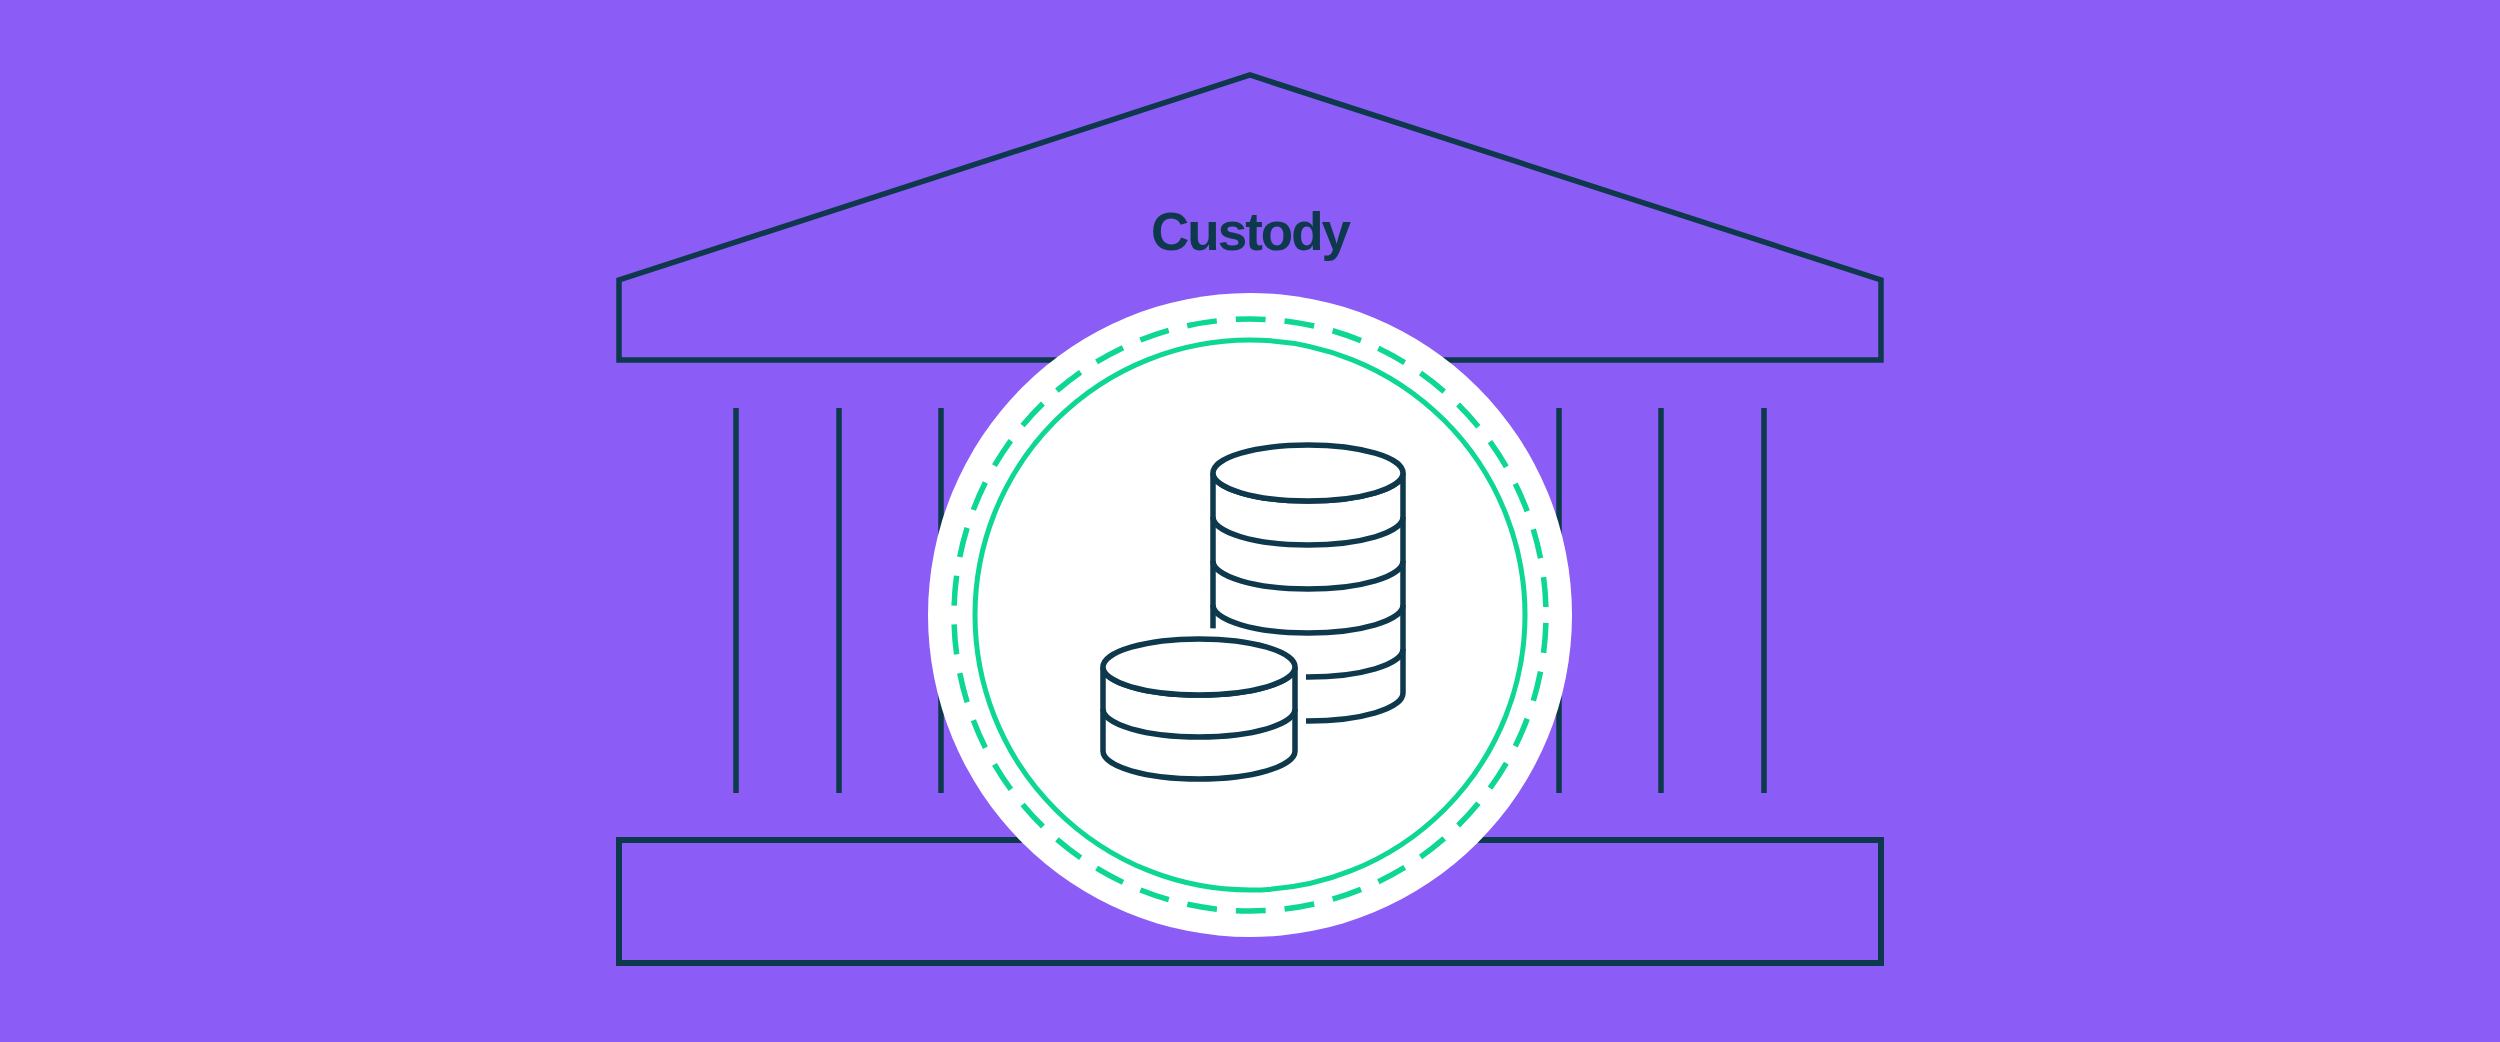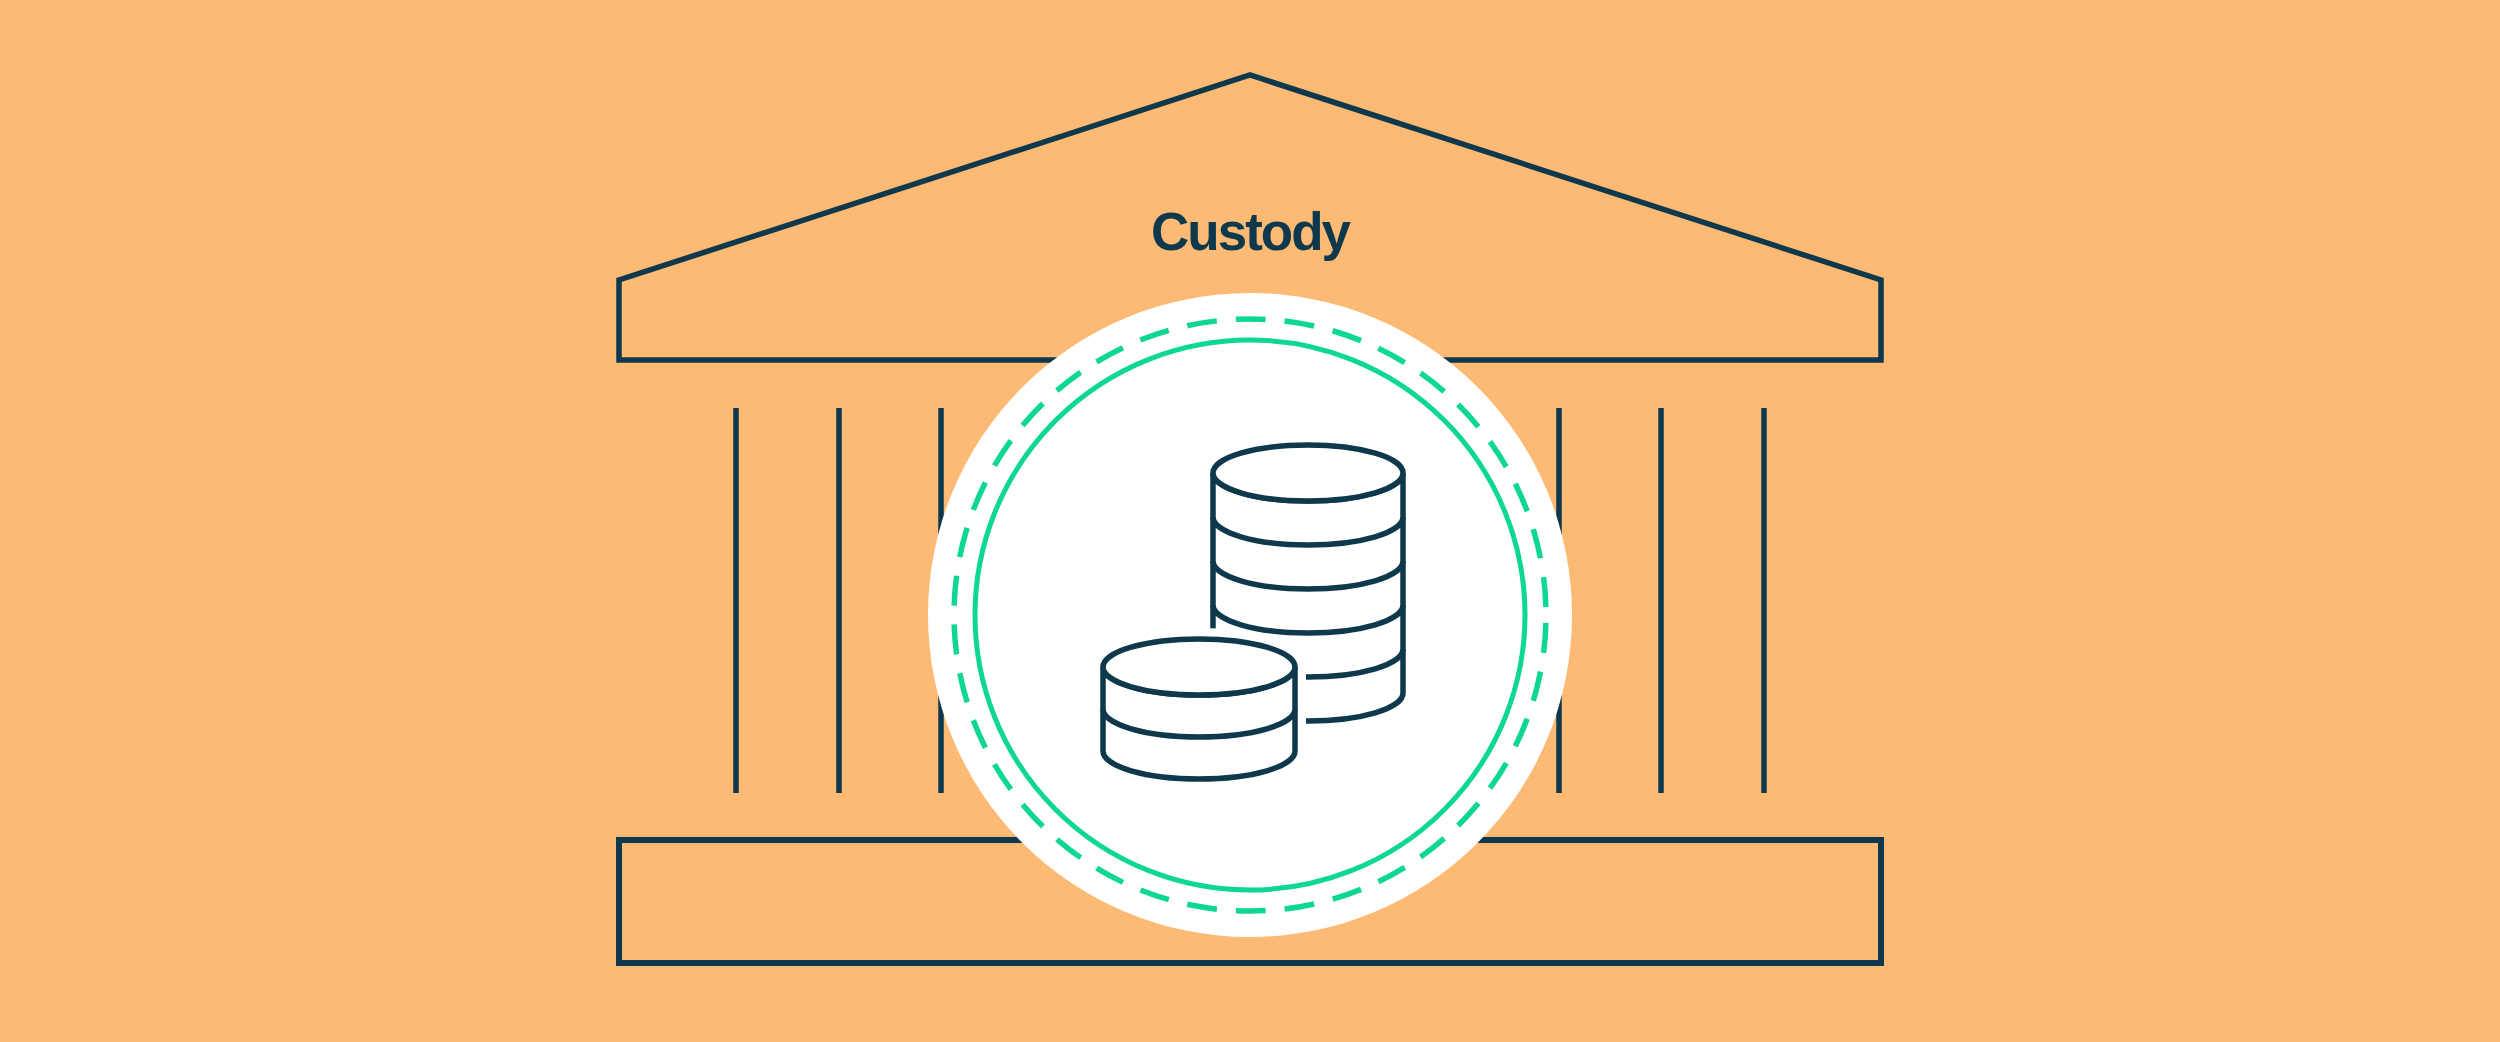--- a/index.html
+++ b/index.html
@@ -3,21 +3,21 @@
 <meta charset="utf-8">
 <style>
   html, body {
     margin: 0;
     padding: 0;
     background: #ffffff;
   }
   .stage {
     width: 2500px;
     height: 1042px;
-    background: #fdba74;
+    background: #8b5cf6;
     overflow: hidden;
     position: relative;
   }
   .stage svg {
     display: block;
     width: 2500px;
     height: 1042px;
   }
   .custody-label {
     font-family: "Liberation Sans", "DejaVu Sans", sans-serif;

